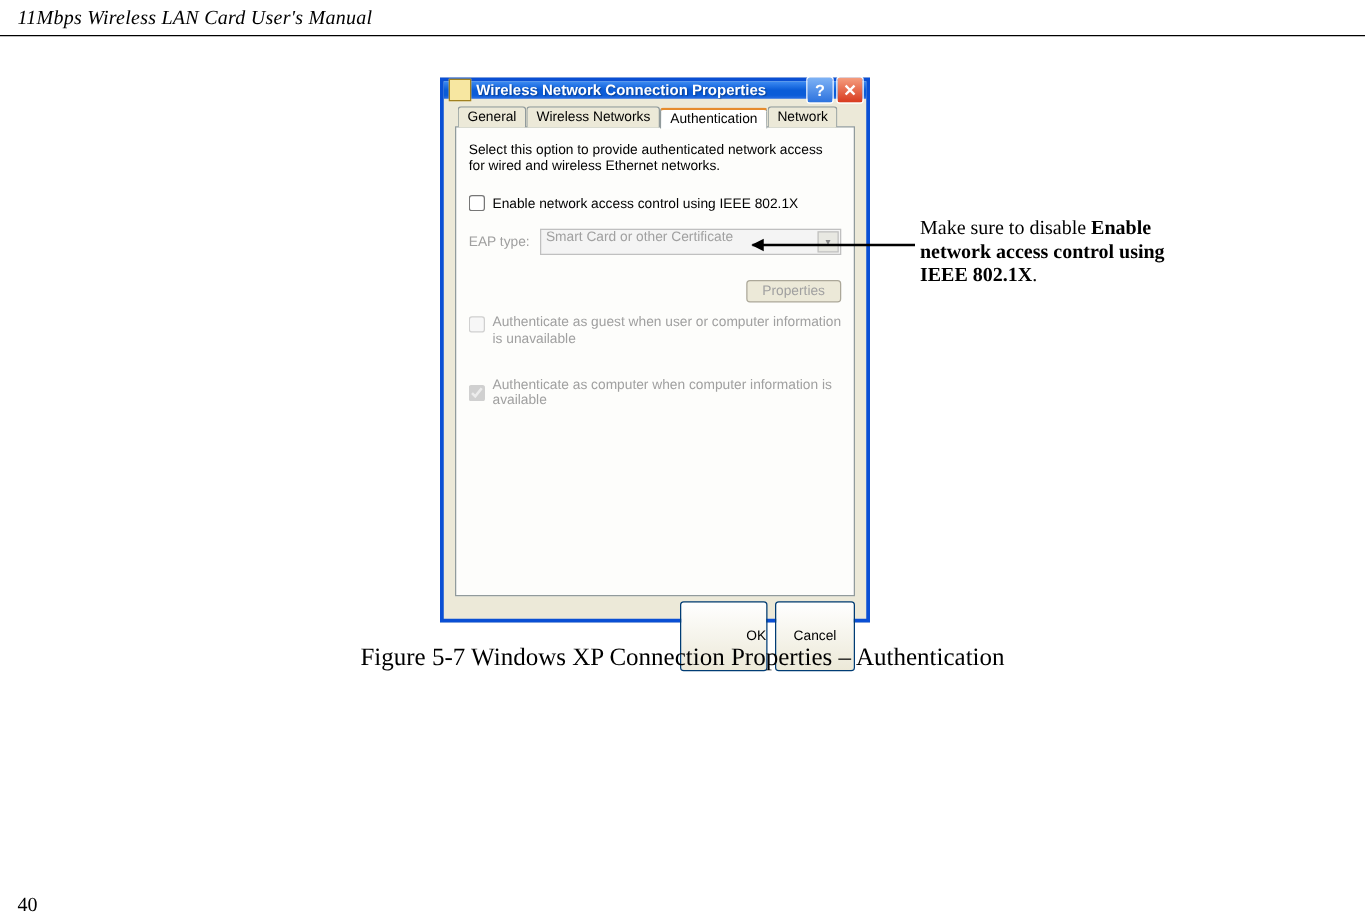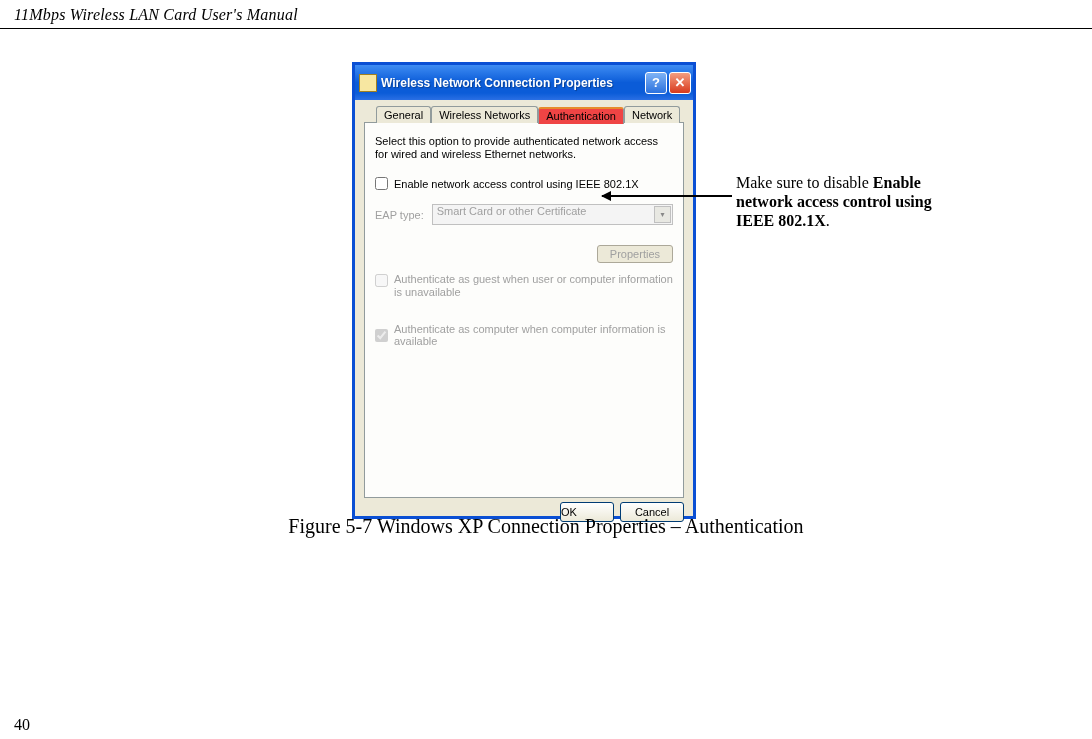--- a/index.html
+++ b/index.html
@@ -26,21 +26,21 @@
   .dialog {
     position: absolute;
     left: 352px;
     top: 33px;
     width: 338px;
     border: 3px solid #0A4FD4;
     background: #ECE9D8;
     box-shadow: 0 0 0 0 #000;
   }
   .titlebar {
-    height: 35px;
+    height: 14px;
     background: linear-gradient(to bottom, #3E8CF3, #0B5CD8 50%, #0B5CD8 80%, #2A6FE4);
     display: flex;
     align-items: center;
     padding: 0 2px 0 4px;
   }
   .titlebar .icon {
     width: 16px; height: 16px;
     background: #F7E7A1;
     border: 1px solid #A08020;
     margin-right: 4px;
@@ -83,35 +83,35 @@
     font-family: Tahoma, sans-serif;
     font-size: 11px;
     color: #000;
     position: relative;
     height: 402px;
   }
   .tab-bar {
     display: flex;
     position: relative;
     z-index: 2;
-    margin-left: 12px;
+    margin-left: 2px;
   }
   .tab, .tab-active {
     font-family: Tahoma, sans-serif;
     font-size: 11px;
     padding: 2px 7px 2px 7px;
     background: #ECE9D8;
     border: 1px solid #919B9C;
     border-bottom: none;
     border-radius: 3px 3px 0 0;
     margin-right: 0px;
     position: relative;
   }
   .tab-active {
-    background: #ef4444;
+    background: #ffffff;
     border-top: 2px solid #E68B2C;
     padding-top: 1px;
     top: 1px;
     z-index: 3;
   }
   .tab-panel {
     border: 1px solid #919B9C;
     background: #FDFDFB;
     height: 350px;
     margin-top: -1px;
@@ -183,23 +183,23 @@
     justify-content: flex-end;
     margin-top: 20px;
   }
   .footer-btns {
     display: flex;
     justify-content: flex-end;
     gap: 6px;
     margin-top: 4px;
   }
   .ok-btn {
-    width: 54px;
-    text-align: left;
-    padding: 3px 0;
+    width: 70px;
+    text-align: right;
+    padding: 21px 0;
   }
   .cancel-btn {
     width: 64px;
     text-align: center;
     padding: 3px 12px;
   }
   .ok-highlight {
     border: 2px solid #4A90E2;
   }
   

